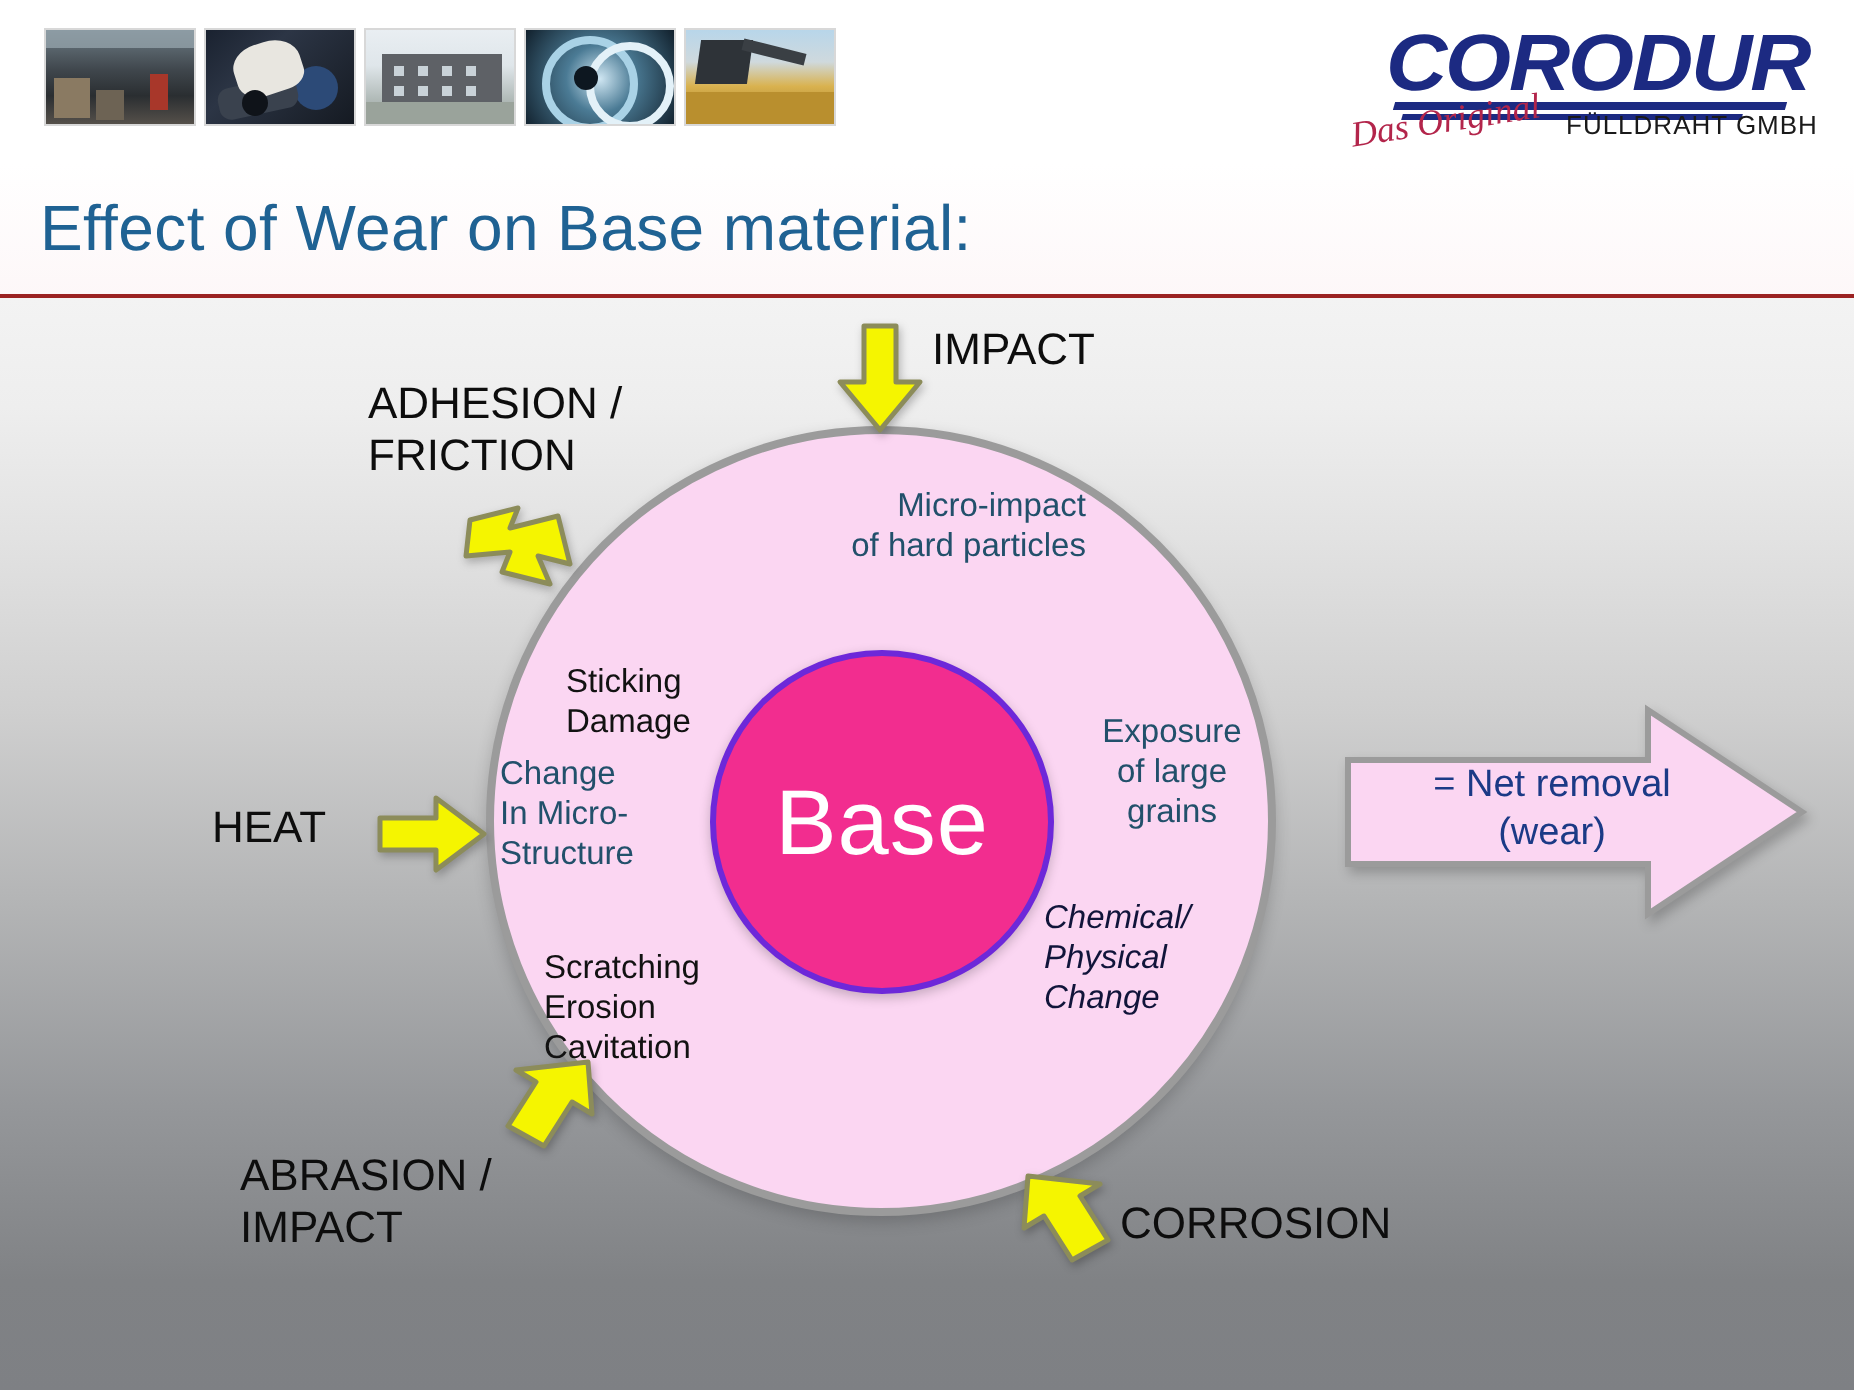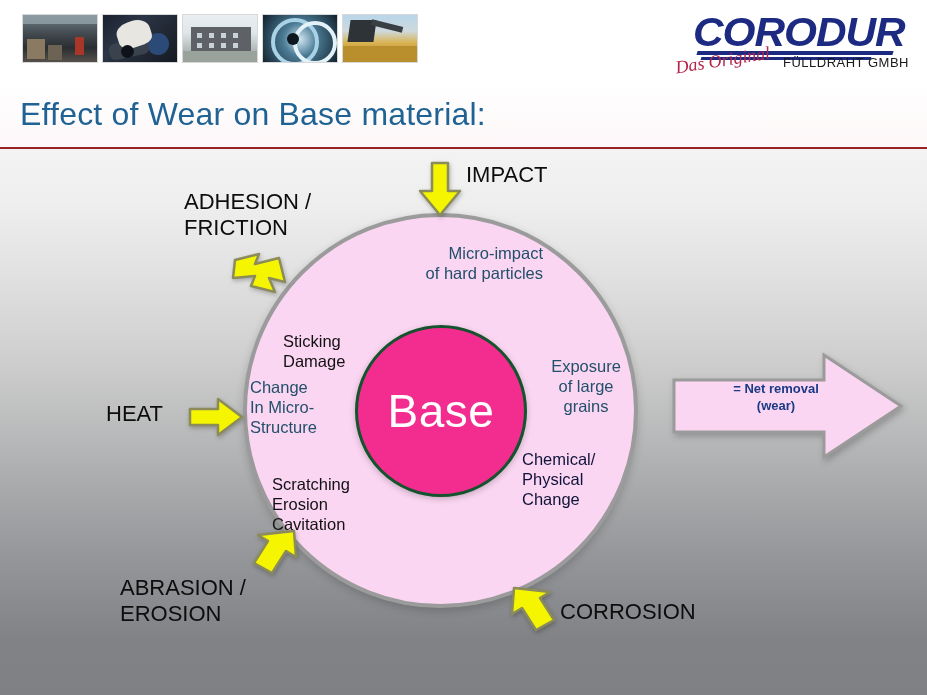--- a/index.html
+++ b/index.html
@@ -167,21 +167,21 @@
     border: 4px solid #9b9b9b;
     box-sizing: border-box;
     box-shadow: 0 3px 8px rgba(0,0,0,0.18);
   }
   #inner-circle {
     position: absolute;
     left: 355px; top: 325px;
     width: 172px; height: 172px;
     border-radius: 50%;
     background: #f22d8f;
-    border: 3px solid #14532d;
+    border: 3px solid #6d28d9;
     box-sizing: border-box;
     display: flex;
     align-items: center;
     justify-content: center;
     box-shadow: 0 2px 6px rgba(0,0,0,0.22);
   }
   #inner-label {
     color: #ffffff;
     font-size: 46px;
     line-height: 1;
@@ -200,21 +200,21 @@
   .ring-label.navy  { color: #10143a; }
   .ctr { text-align: right; }
   .lft { text-align: left; }
 
   #lbl-microimpact { left: 373px; top: 243px; width: 170px; }
   #lbl-sticking    { left: 283px; top: 295px; width: 110px; margin-top: 36px; }
   #lbl-microfrac   { left: 511px; top: 288px; width: 110px; }
   #lbl-change      { left: 250px; top: 377px; width: 110px; }
   #lbl-exposure    { left: 536px; top: 356px; width: 100px; text-align:center; }
   #lbl-scratching  { left: 272px; top: 474px; width: 130px; }
-  #lbl-chemical    { left: 522px; top: 449px; width: 110px; }
+  #lbl-chemical    { left: 522px; top: 449px; width: 110px; font-style: italic; }
   #lbl-removal     { left: 386px; top: 512px; width: 150px; }
 
   
   .outside-label {
     position: absolute;
     color: #0d0d0d;
     font-size: 22px;
     line-height: 1.18;
     white-space: pre-line;
   }
@@ -232,22 +232,22 @@
     position: absolute;
     left: 672px; top: 352px;
     width: 232px; height: 108px;
     filter: drop-shadow(2px 3px 3px rgba(0,0,0,0.22));
   }
   #net-arrow-text {
     position: absolute;
     left: 686px; top: 381px;
     width: 180px;
     text-align: center;
-    font-size: 13px;
-    font-weight: bold;
+    font-size: 19px;
+    font-weight: normal;
     color: #1b3a86;
     line-height: 1.28;
     white-space: pre-line;
     pointer-events: none;
   }
 </style>
 </head>
 <body>
 
 <div id="slide">
@@ -346,21 +346,21 @@
 
   <svg class="yarrow" style="left:506px; top:584px;" width="54" height="56" viewBox="0 0 54 56">
     <polygon points="8,4 6,30 16,24 30,46 48,36 34,14 44,8" fill="#f5f500" stroke="#8c8c5a" stroke-width="2.5" stroke-linejoin="round"></polygon>
   </svg>
 
   <div class="outside-label" id="lbl-impact">IMPACT</div>
   <div class="outside-label" id="lbl-adhesion">ADHESION /
 FRICTION</div>
   <div class="outside-label" id="lbl-heat">HEAT</div>
   <div class="outside-label" id="lbl-abrasion">ABRASION /
-EROSION</div>
+IMPACT</div>
   <div class="outside-label" id="lbl-corrosion">CORROSION</div>
 
   <svg id="net-arrow" viewBox="0 0 232 108">
     <polygon points="2,28 152,28 152,3 229,54 152,105 152,80 2,80" fill="#fbd6f2" stroke="#9b9b9b" stroke-width="3" stroke-linejoin="miter"></polygon>
   </svg>
   <div id="net-arrow-text">= Net removal
 (wear)</div>
 
 </div>
 

